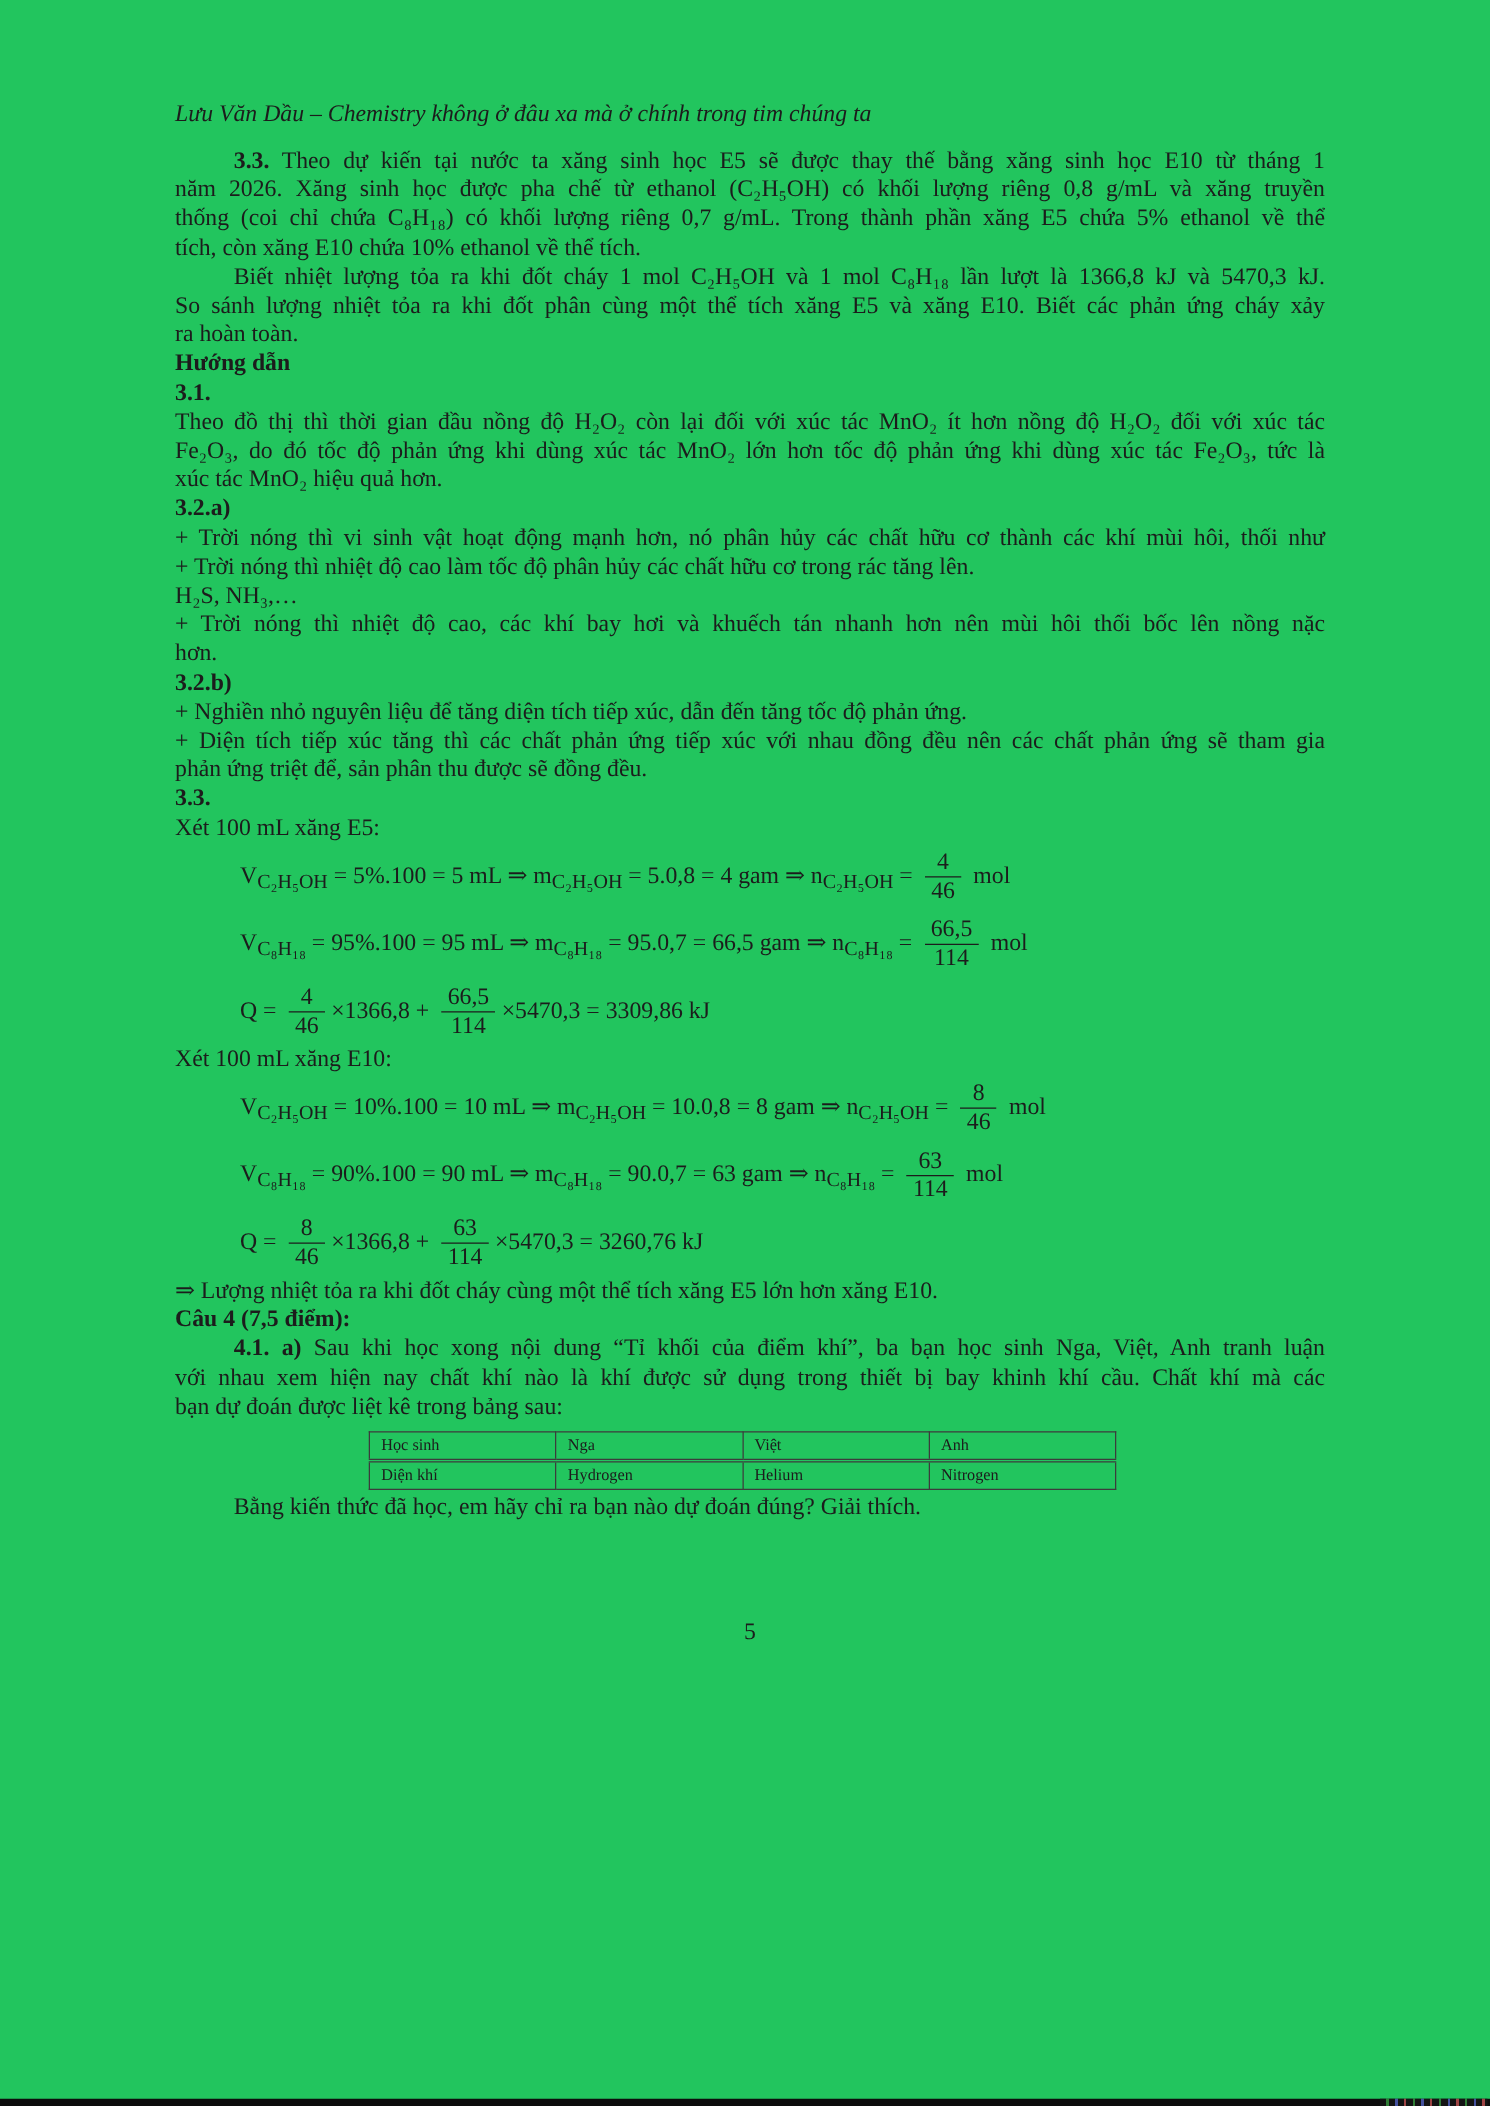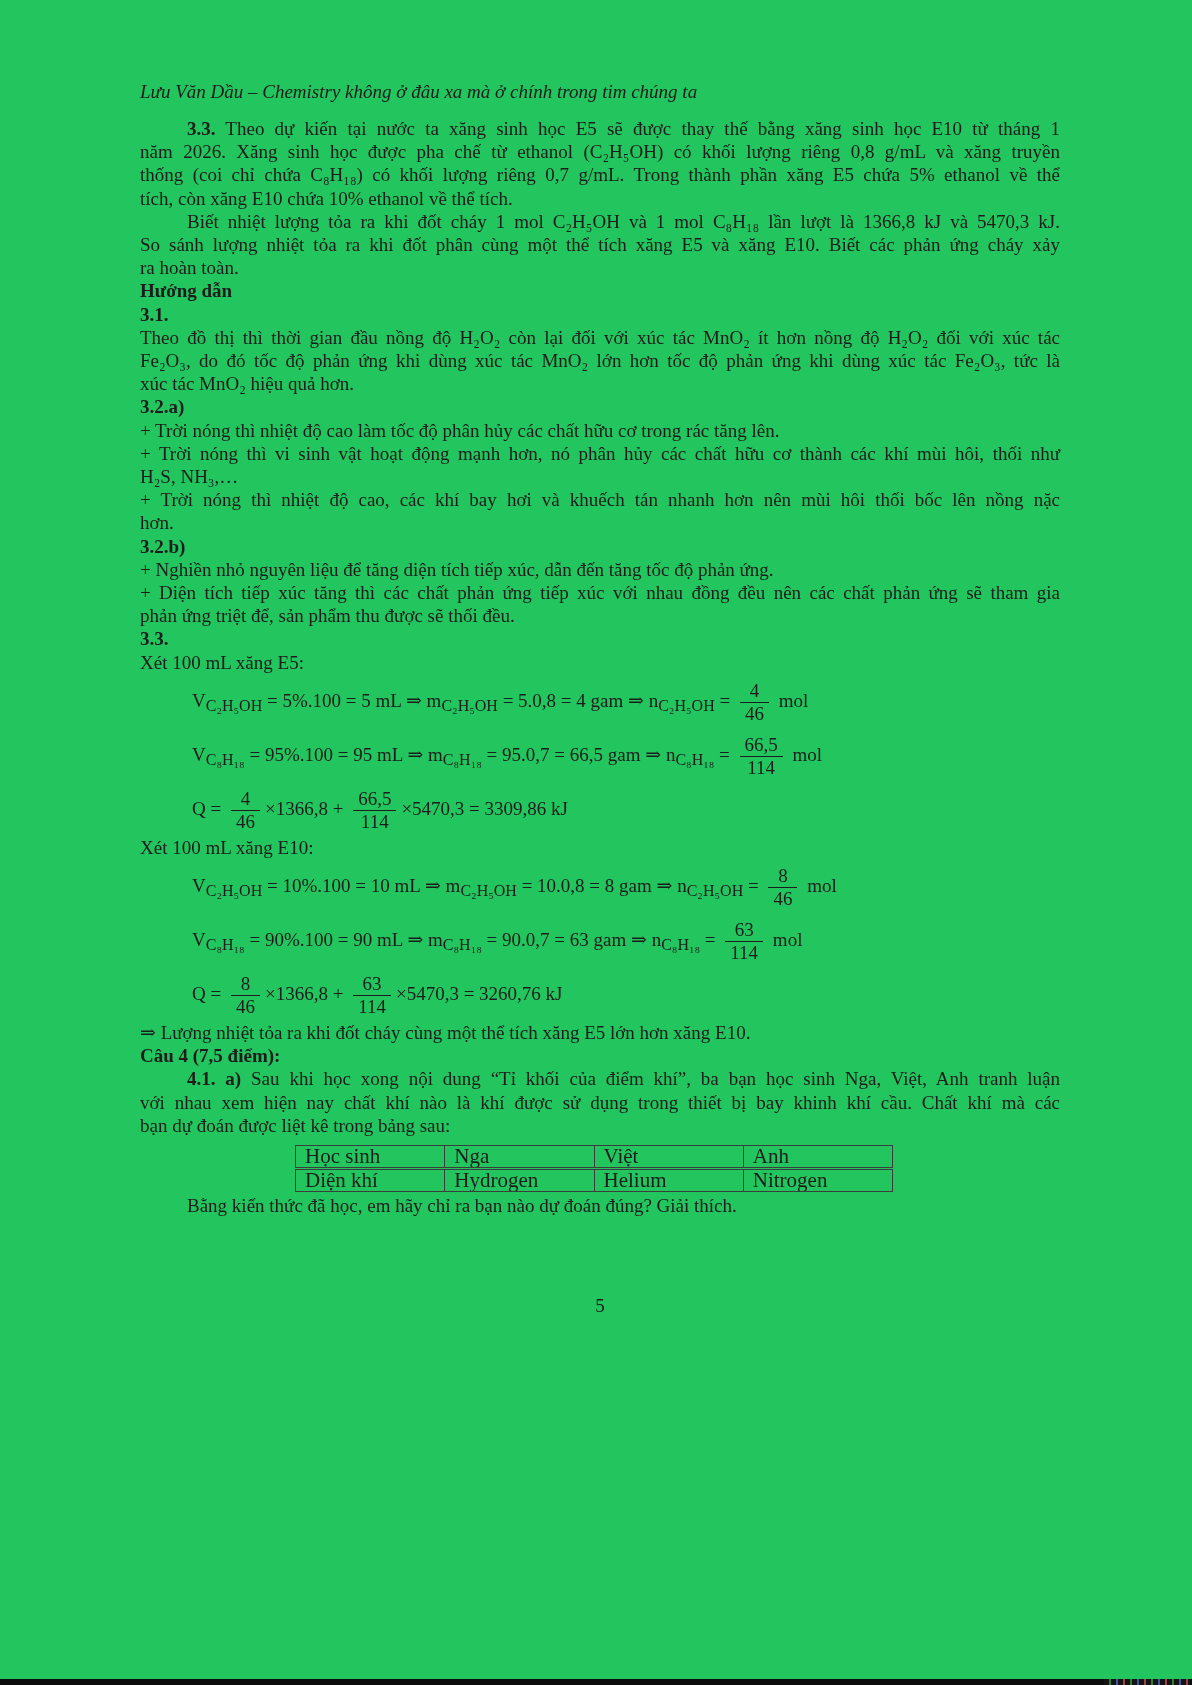--- a/index.html
+++ b/index.html
@@ -38,21 +38,21 @@
   .fnum{display:block;padding:0 5px;border-bottom:1.6px solid #1c1c1c;}
   .fden{display:block;padding:0 5px;}
   .gas-table{
     border-collapse:collapse;table-layout:fixed;
     width:598px;margin:8px 0 2px 155px;
   }
   .gas-table td{
     border:1px solid #3c3c3c;
     height:20px;line-height:20px;
     padding:0 0 1px 9px;
-    font-size:21px;vertical-align:middle;
+    font-size:13px;vertical-align:middle;
     overflow:hidden;
     margin-top:16px;
   }
   .gas-table tr.hdr td{border-bottom:3px double #3c3c3c;}
   .pagenum{
     position:absolute;top:1294px;left:140px;width:920px;
     text-align:center;line-height:23px;
   }
   .footer-bar{
     position:absolute;left:0;bottom:0;width:1192px;height:6px;
@@ -83,30 +83,30 @@
     <div class="ln">ra hoàn toàn.</div>
 
     <div class="ln bh">Hướng dẫn</div>
 
     <div class="ln bh">3.1.</div>
     <div class="ln j">Theo đồ thị thì thời gian đầu nồng độ H₂O₂ còn lại đối với xúc tác MnO₂ ít hơn nồng độ H₂O₂ đối với xúc tác</div>
     <div class="ln j">Fe₂O₃, do đó tốc độ phản ứng khi dùng xúc tác MnO₂ lớn hơn tốc độ phản ứng khi dùng xúc tác Fe₂O₃, tức là</div>
     <div class="ln">xúc tác MnO₂ hiệu quả hơn.</div>
 
     <div class="ln bh">3.2.a)</div>
+    <div class="ln j">+ Trời nóng thì vi sinh vật hoạt động mạnh hơn, nó phân hủy các chất hữu cơ thành các khí mùi hôi, thối như</div>
     <div class="ln">+ Trời nóng thì nhiệt độ cao làm tốc độ phân hủy các chất hữu cơ trong rác tăng lên.</div>
-    <div class="ln j">+ Trời nóng thì vi sinh vật hoạt động mạnh hơn, nó phân hủy các chất hữu cơ thành các khí mùi hôi, thối như</div>
     <div class="ln">H₂S, NH₃,…</div>
     <div class="ln j">+ Trời nóng thì nhiệt độ cao, các khí bay hơi và khuếch tán nhanh hơn nên mùi hôi thối bốc lên nồng nặc</div>
     <div class="ln">hơn.</div>
 
     <div class="ln bh">3.2.b)</div>
     <div class="ln">+ Nghiền nhỏ nguyên liệu để tăng diện tích tiếp xúc, dẫn đến tăng tốc độ phản ứng.</div>
     <div class="ln j">+ Diện tích tiếp xúc tăng thì các chất phản ứng tiếp xúc với nhau đồng đều nên các chất phản ứng sẽ tham gia</div>
-    <div class="ln">phản ứng triệt để, sản phẩm thu được sẽ thối đều.</div>
+    <div class="ln">phản ứng triệt để, sản phân thu được sẽ đồng đều.</div>
 
     <div class="ln bh">3.3.</div>
     <div class="ln">Xét 100 mL xăng E5:</div>
 
     <div class="formula-row"><span class="ftxt">V</span><span class="fsub">C₂H₅OH</span><span class="ftxt"> = 5%.100 = 5 mL ⇒ m</span><span class="fsub">C₂H₅OH</span><span class="ftxt"> = 5.0,8 = 4 gam ⇒ n</span><span class="fsub">C₂H₅OH</span><span class="ftxt"> = </span><span class="frac"><span class="fnum">4</span><span class="fden">46</span></span><span class="ftxt"> mol</span></div>
     <div class="formula-row"><span class="ftxt">V</span><span class="fsub">C₈H₁₈</span><span class="ftxt"> = 95%.100 = 95 mL ⇒ m</span><span class="fsub">C₈H₁₈</span><span class="ftxt"> = 95.0,7 = 66,5 gam ⇒ n</span><span class="fsub">C₈H₁₈</span><span class="ftxt"> = </span><span class="frac"><span class="fnum">66,5</span><span class="fden">114</span></span><span class="ftxt"> mol</span></div>
     <div class="formula-row"><span class="ftxt">Q = </span><span class="frac"><span class="fnum">4</span><span class="fden">46</span></span><span class="ftxt">×1366,8 + </span><span class="frac"><span class="fnum">66,5</span><span class="fden">114</span></span><span class="ftxt">×5470,3 = 3309,86 kJ</span></div>
 
     <div class="ln">Xét 100 mL xăng E10:</div>
 

